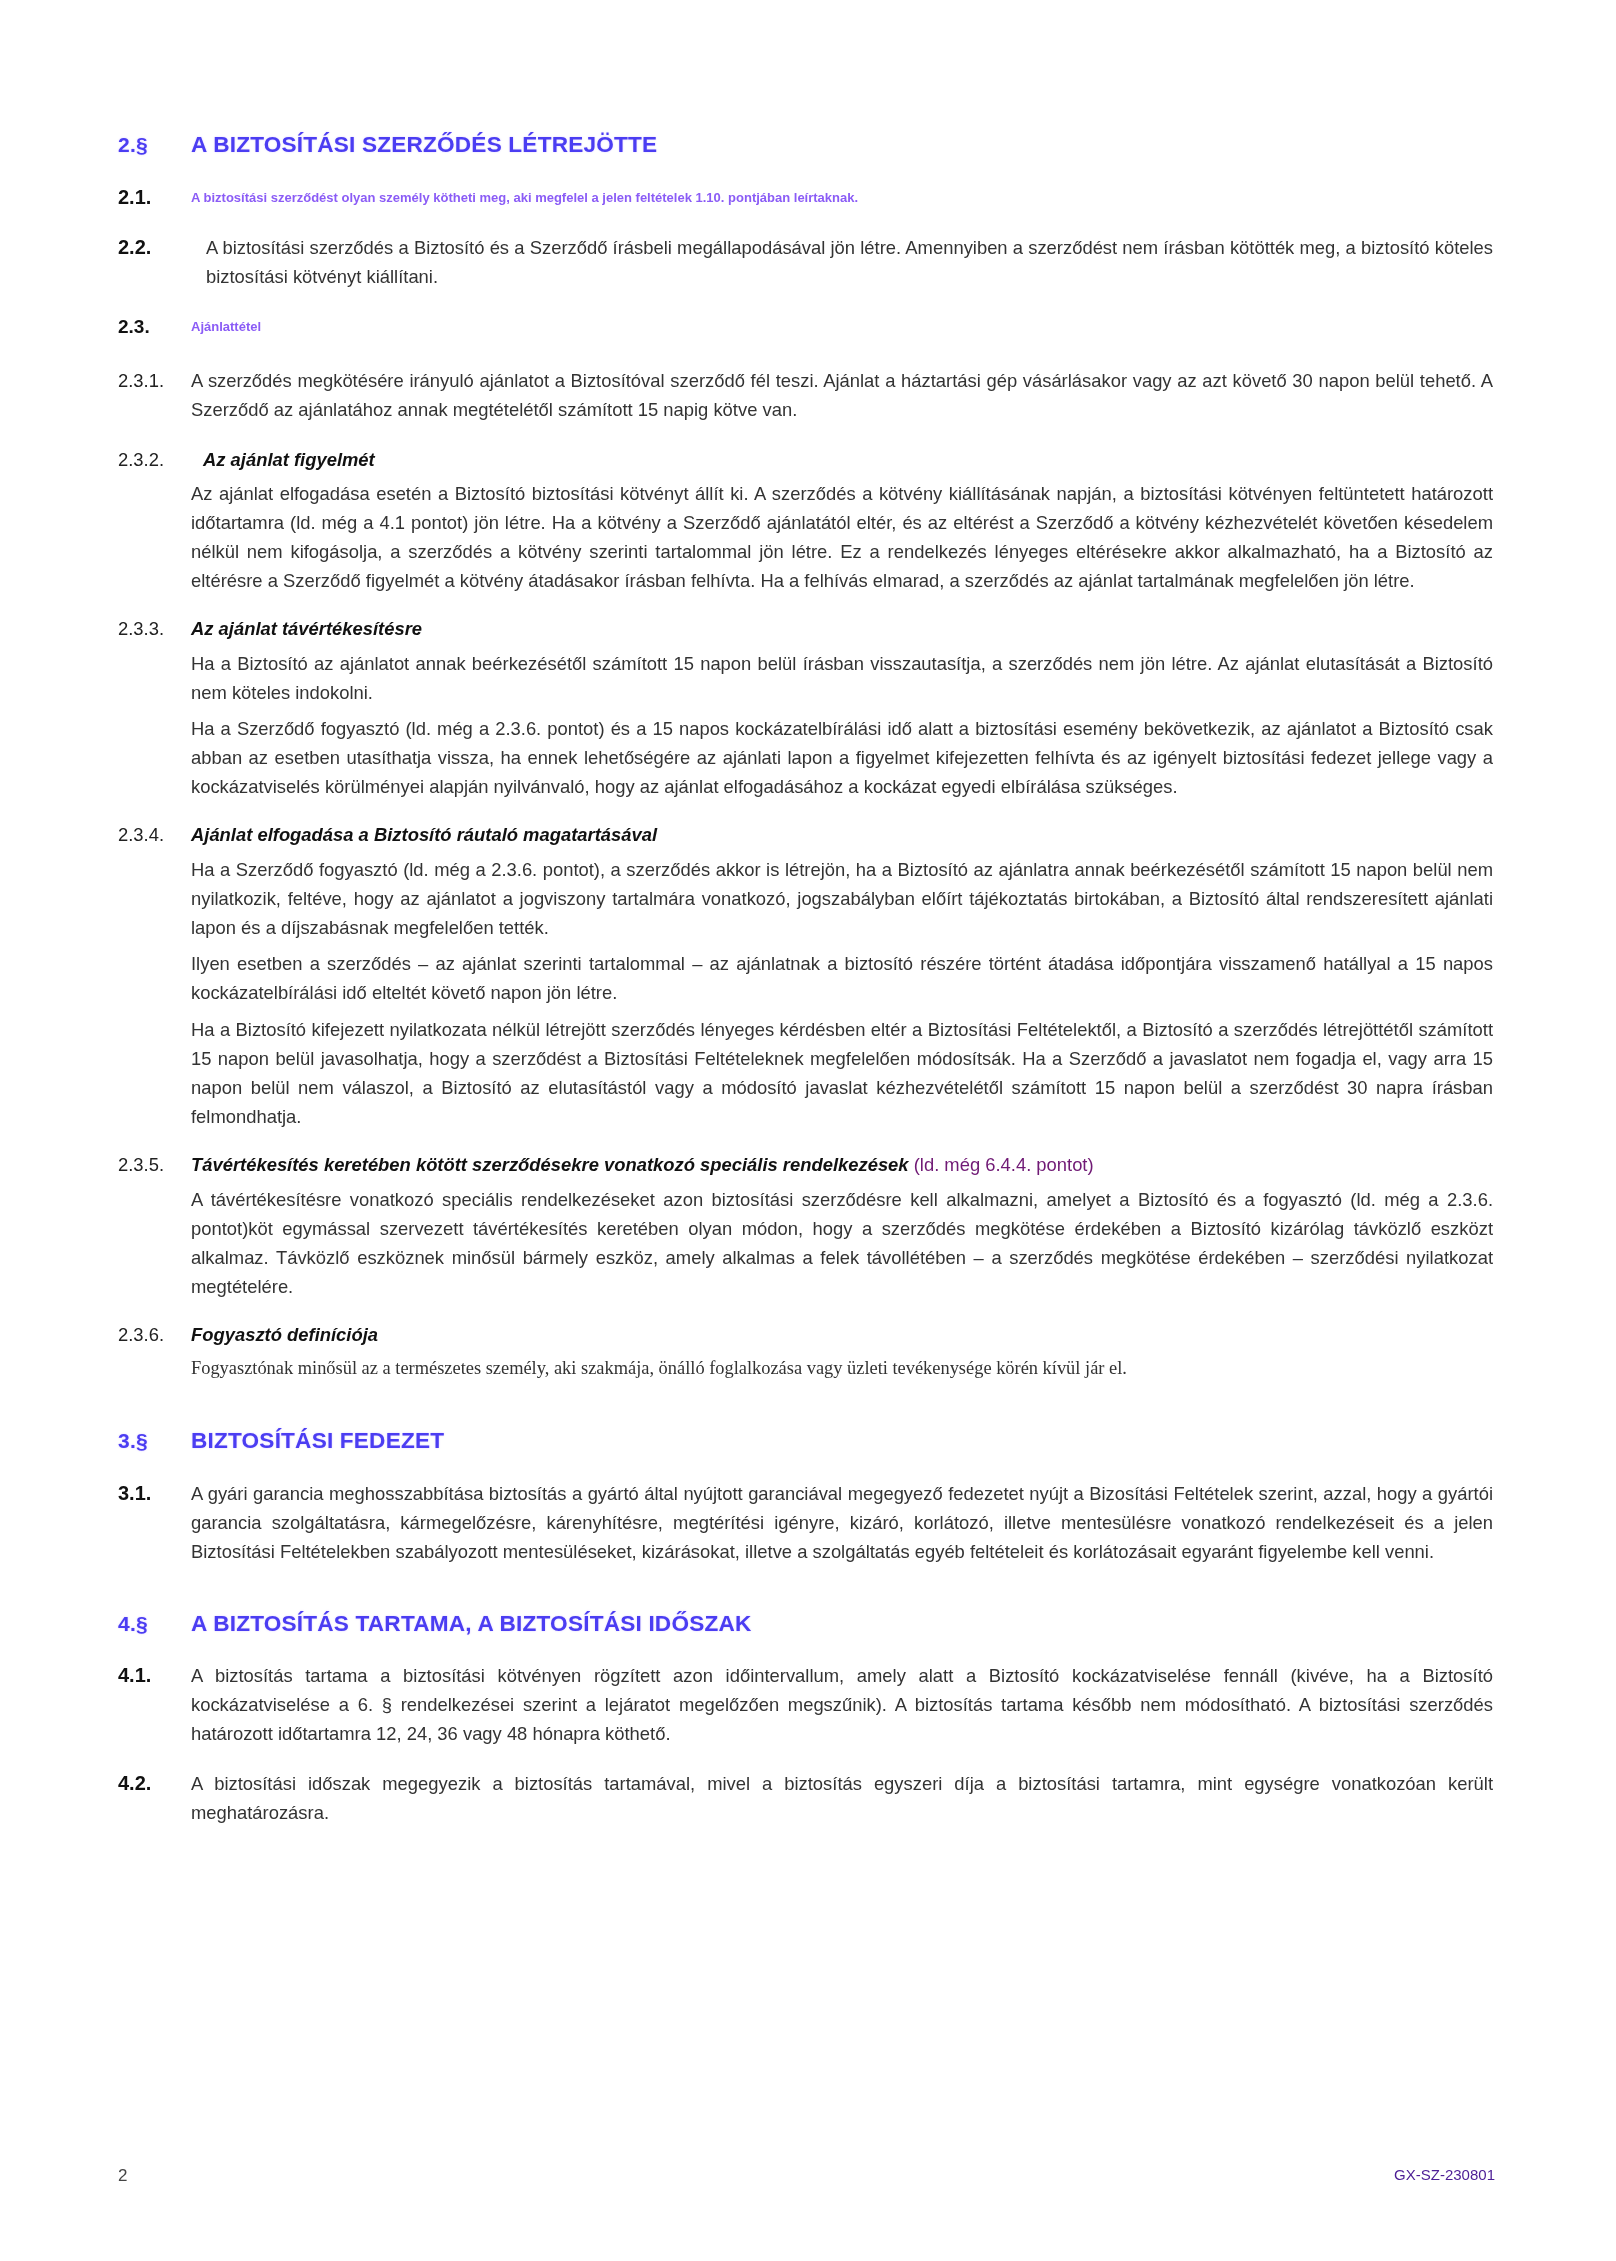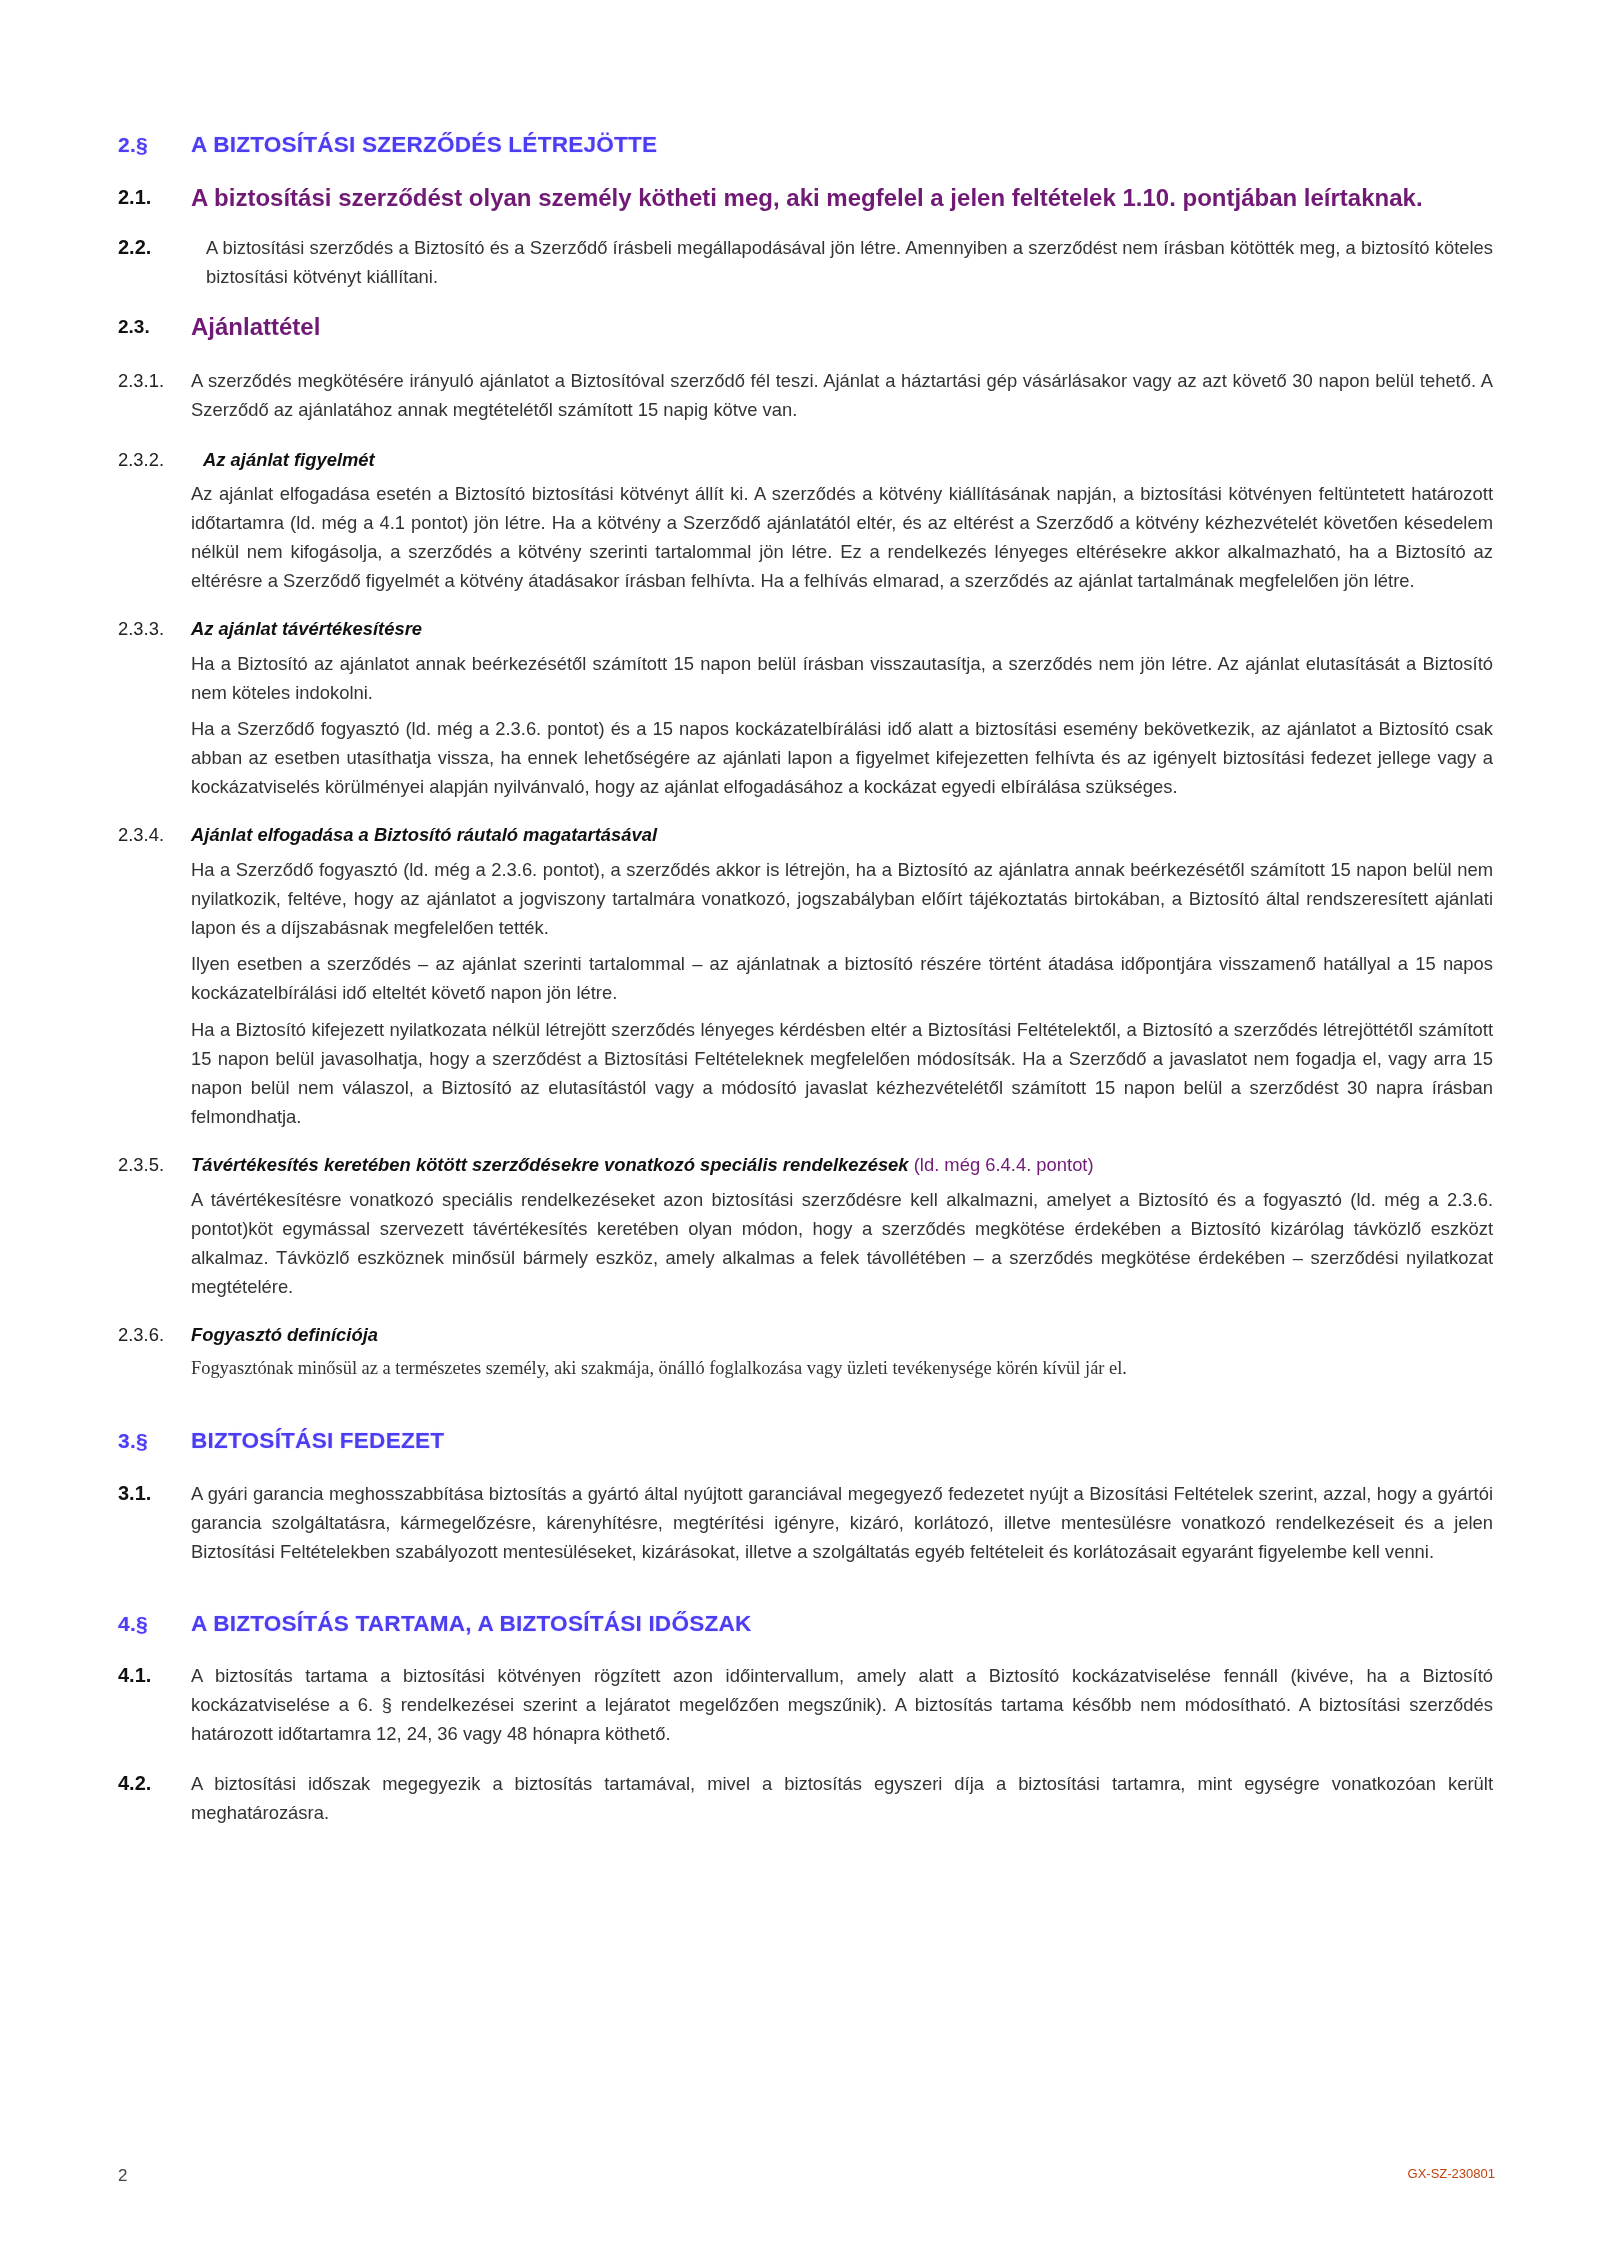--- a/index.html
+++ b/index.html
@@ -16,29 +16,29 @@
     text-shadow: 0 0 1.9px rgba(150,110,255,0.35);
     margin: 0;
   }
   .sec-heading .num { width: 73px; flex: 0 0 73px; font-size: 21px; }
   .sec-heading .title { flex: 1; }
 
   .item { display: flex; align-items: flex-start; font-size: 18.4px; line-height: 29px; }
   .item .num { width: 73px; flex: 0 0 73px; color: #222; }
   .item .num.strong { font-weight: bold; font-size: 20px; color: #111; }
   .item .body { flex: 1; text-align: justify; font-weight: 300; color: #333; }
-  .item .body.bold { font-weight: bold; color: #701a75; font-size: 24px; }
+  .item .body.bold { font-weight: bold; color: #8b5cf6; font-size: 13px; }
   .item .body .title { font-weight: bold; color: #111; }
   .item .body .title.italic { font-style: italic; }
   .item .body .aside { font-weight: 400; color: #701a75; }
 
   .para { margin-left: 73px; font-size: 18.4px; line-height: 29px; text-align: justify; color: #333; font-weight: 300; }
 
   .footer-page { position: absolute; left: 118px; top: 2166px; font-size: 17px; color: #444; }
-  .footer-code { position: absolute; right: 122px; top: 2166px; font-size: 13px; color: #c2410c; }
+  .footer-code { position: absolute; right: 122px; top: 2166px; font-size: 15px; color: #4c1d95; }
 </style>
 </head>
 <body>
 
 <div class="page">
   <div class="content">
 
     <h2 class="sec-heading" style="margin-top: 0px; color: rgb(75, 61, 242);">
       <span class="num">2.§</span>
       <span class="title">A BIZTOSÍTÁSI SZERZŐDÉS LÉTREJÖTTE</span>

